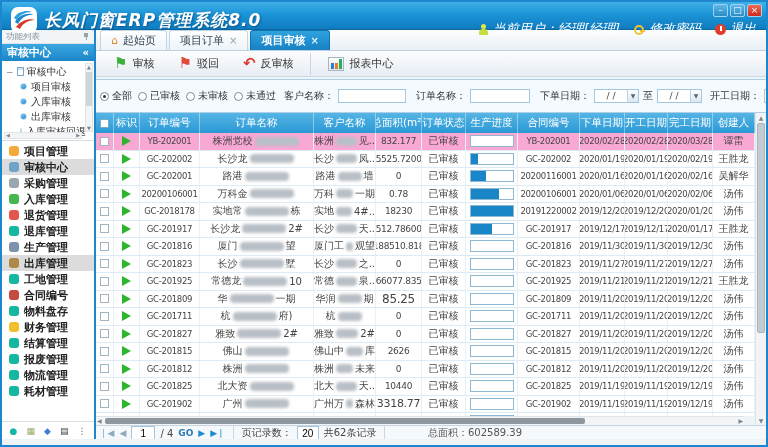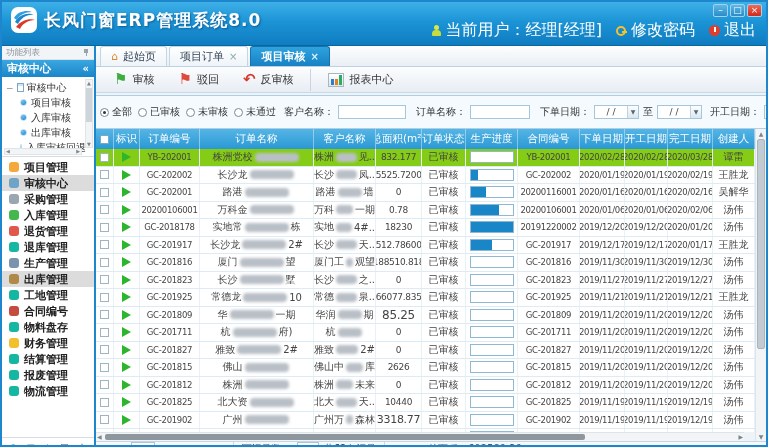--- a/index.html
+++ b/index.html
@@ -1,26 +1,26 @@
 <!DOCTYPE html>
 <html><head>
 <meta charset="utf-8">
 <style>
   * { margin:0; padding:0; box-sizing:border-box; }
   html,body { width:768px; height:447px; overflow:hidden; background:#cfd8e0; font-family:"DejaVu Sans","Liberation Sans",sans-serif; }
   .window { position:relative; width:768px; height:447px; border:2px solid #1d86cc; background:#eef3f8; overflow:hidden; }
 
   
-  .titlebar { position:relative; height:44px; background:linear-gradient(#3fb0e8,#1b94d6 45%,#0f7cc0); border-bottom:1px solid #0b66a0; }
+  .titlebar { position:relative; height:28px; background:linear-gradient(#3fb0e8,#1b94d6 45%,#0f7cc0); border-bottom:1px solid #0b66a0;font-style:italic; }
   .logo { position:absolute; left:8px; top:4px; width:28px; height:28px; }
   .app-title { position:absolute; left:42px; top:7px; color:#fff; font-size:17px; font-weight:bold; letter-spacing:1px; text-shadow:1px 1px 2px rgba(0,60,110,.6); }
   .win-controls { position:absolute; right:4px; top:2px; display:flex; gap:2px; }
   .win-btn { width:15px; height:13px; font-size:9px; line-height:11px; text-align:center; color:#fff; background:linear-gradient(#5fb7e6,#2a8cc6); border:1px solid #9fd4ef; border-radius:2px; cursor:default; }
   .win-btn.close { background:linear-gradient(#f06a5a,#cf2a1a); }
-  .user-area { position:absolute; right:10px; top:18px; display:flex; align-items:center; gap:14px; color:#fff; font-size:16px; }
+  .user-area { position:absolute; right:10px; top:18px; display:flex; align-items:center; gap:14px; color:#fff; font-size:13px; }
   .user-chip { display:flex; align-items:center; gap:4px; }
   .ic-user { width:11px; height:11px; position:relative; }
   .ic-user::before { content:""; position:absolute; left:3px; top:0; width:5px; height:5px; border-radius:50%; background:#d8e84a; }
   .ic-user::after { content:""; position:absolute; left:1px; top:5px; width:9px; height:6px; border-radius:4px 4px 1px 1px; background:#c7dd3e; }
   .ic-key { width:11px; height:11px; position:relative; }
   .ic-key::before { content:""; position:absolute; left:0; top:1px; width:6px; height:6px; border:2px solid #f3c232; border-radius:50%; }
   .ic-key::after { content:""; position:absolute; left:6px; top:6px; width:5px; height:2px; background:#f3c232; box-shadow:3px 2px 0 -1px #f3c232; }
   .ic-power { width:11px; height:11px; border-radius:50%; background:#e23c2a; position:relative; }
   .ic-power::after { content:""; position:absolute; left:5px; top:2px; width:1.5px; height:5px; background:#fff; }
 
@@ -86,21 +86,21 @@
 
   
   .table-wrap { display:flex; }
   .table-main { width:659px; }
   .grid { display:grid; grid-template-columns:18px 26px 60px 1fr 62px 46px 44px 52px 62px 45px 43px 45px 42px; }
   .ghead { height:20px; background:linear-gradient(#55b5e5,#2a98d4); color:#fff; font-size:10.5px; }
   .ghead .th { display:flex; align-items:center; justify-content:center; border-right:1px solid rgba(255,255,255,.4); overflow:hidden; white-space:nowrap; }
   .hcb { width:9px; height:9px; background:#fff; border:1px solid #7aa9c8; }
   .rows { height:283px; overflow:hidden; background:#fff; }
   .tr { height:17.5px; border-bottom:1px solid #dcebf5; background:#fff; }
-  .tr.sel { background:#84cc16; }
+  .tr.sel { background:#f9a8d4; }
   .tr .td { display:flex; align-items:center; justify-content:center; border-right:1px solid #e8f1f8; overflow:hidden; white-space:nowrap; font-size:10px; color:#444; }
   .td.num { font-size:8.5px; letter-spacing:-0.3px; }
   .cb { width:9px; height:9px; background:#fff; border:1px solid #9fb4c2; }
   .tri { width:0; height:0; border-left:9px solid #2db52d; border-top:5px solid transparent; border-bottom:5px solid transparent; }
   .blurb { display:inline-block; height:9px; border-radius:4px; background:#b9bfc6; filter:blur(1.6px); vertical-align:middle; margin:0 2px; }
   .b1 { width:44px; } .b2 { width:24px; }
   .pbox { width:44px; height:12px; border:1px solid #8fb8d3; background:#fff; display:block; }
   .pfill { display:block; height:100%; background:#1886c7; }
   .vscroll { width:11px; background:#f2f4f6; border-left:1px solid #dfe4e8; position:relative; }
   .vscroll .ar { position:absolute; left:0; right:0; text-align:center; font-size:6px; color:#7b858e; }
@@ -252,20 +252,24 @@
     <span class="mi-ico" style="background: rgb(22, 183, 162);"></span>
     <span>结算管理</span>
   </div>
           <div class="menu-item">
     <span class="mi-ico" style="background: rgb(22, 183, 162);"></span>
     <span>报废管理</span>
   </div>
           <div class="menu-item">
     <span class="mi-ico" style="background: rgb(22, 183, 162);"></span>
     <span>物流管理</span>
+  </div>
+          <div class="menu-item">
+    <span class="mi-ico" style="background: rgb(22, 183, 162);"></span>
+    <span>耗材管理</span>
   </div>
         </div>
       <div class="sidebar-foot">
           <span class="foot-ico" style="color: rgb(22, 183, 162);">●</span>
           <span class="foot-ico" style="color: rgb(154, 168, 106);">▦</span>
           <span class="foot-ico" style="color: rgb(63, 127, 210);">◆</span>
           <span class="foot-ico" style="color: rgb(68, 68, 68);">▤</span>
           <span class="foot-ico" style="color: rgb(102, 102, 102);">⋮</span>
         </div>
     </aside>

